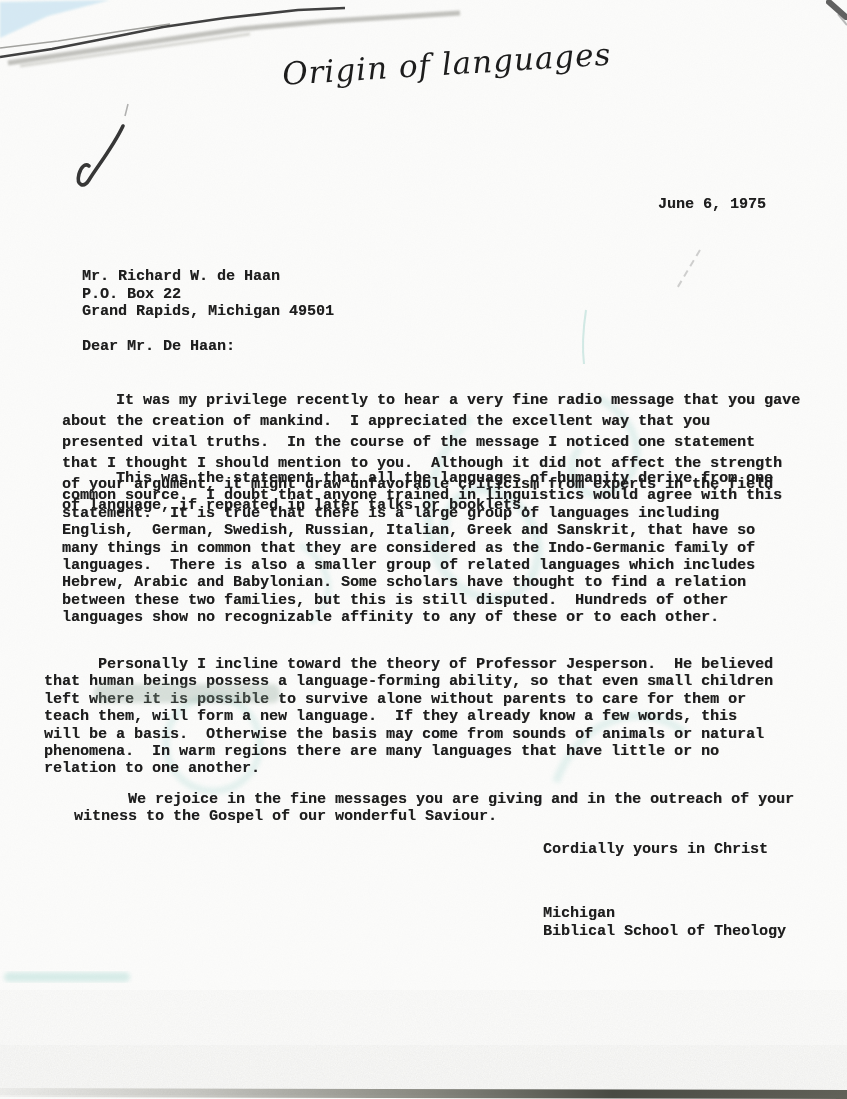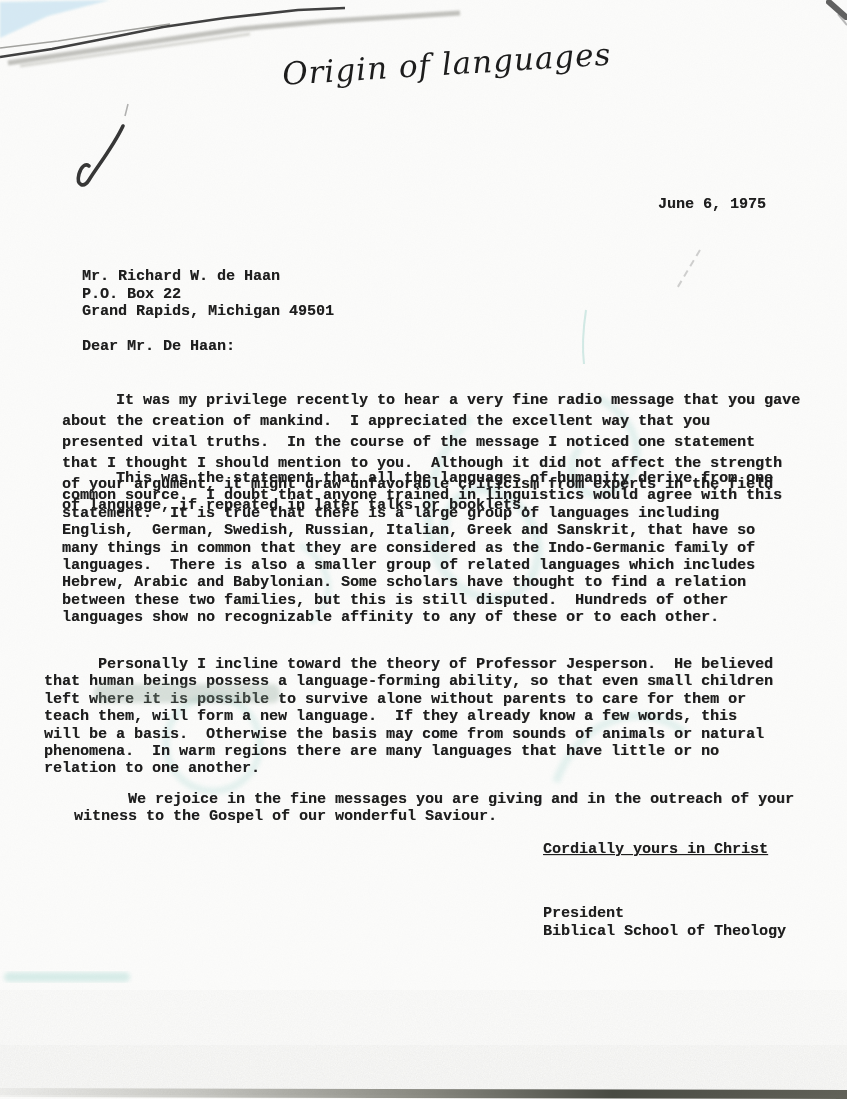--- a/index.html
+++ b/index.html
@@ -24,21 +24,21 @@
     text-shadow:0.3px 0.3px 0.6px rgba(25,25,25,0.55);
     width:770px;
   }
   .date-line{left:658px;top:196px;width:200px;}
   .recipient{left:82px;top:268px;line-height:17.6px;}
   .salutation{left:82px;top:338px;}
   .para-1{left:62px;top:390px;line-height:21px;}
   .para-2{left:62px;top:470px;}
   .para-3{left:44px;top:656px;}
   .para-4{left:62px;top:791px;margin-left:12px;}
-  .closing{left:543px;top:841px;width:300px;text-decoration:underline;}
+  .closing{left:543px;top:841px;width:300px;}
   .signature{left:543px;top:905px;width:300px;line-height:17.6px;}
   .handwritten{
     position:absolute;z-index:2;
     left:282px;top:46px;width:320px;
     font-family:"DejaVu Serif", serif;
     font-style:italic;
     font-weight:400;
     font-size:31px;
     letter-spacing:1px;
     color:#1d1d1d;
@@ -156,20 +156,20 @@
 teach them, will form a new language.  If they already know a few words, this
 will be a basis.  Otherwise the basis may come from sounds of animals or natural
 phenomena.  In warm regions there are many languages that have little or no
 relation to one another.</div>
 
   <div class="type para-4">      We rejoice in the fine messages you are giving and in the outreach of your
 witness to the Gospel of our wonderful Saviour.</div>
 
   <div class="type closing">Cordially yours in Christ</div>
 
-  <div class="type signature">President
+  <div class="type signature">Michigan
 Biblical School of Theology</div>
 
   <div class="smudge"></div>
 
   <div class="bottom-edge"></div>
 
 </div>
 
 </body></html>

